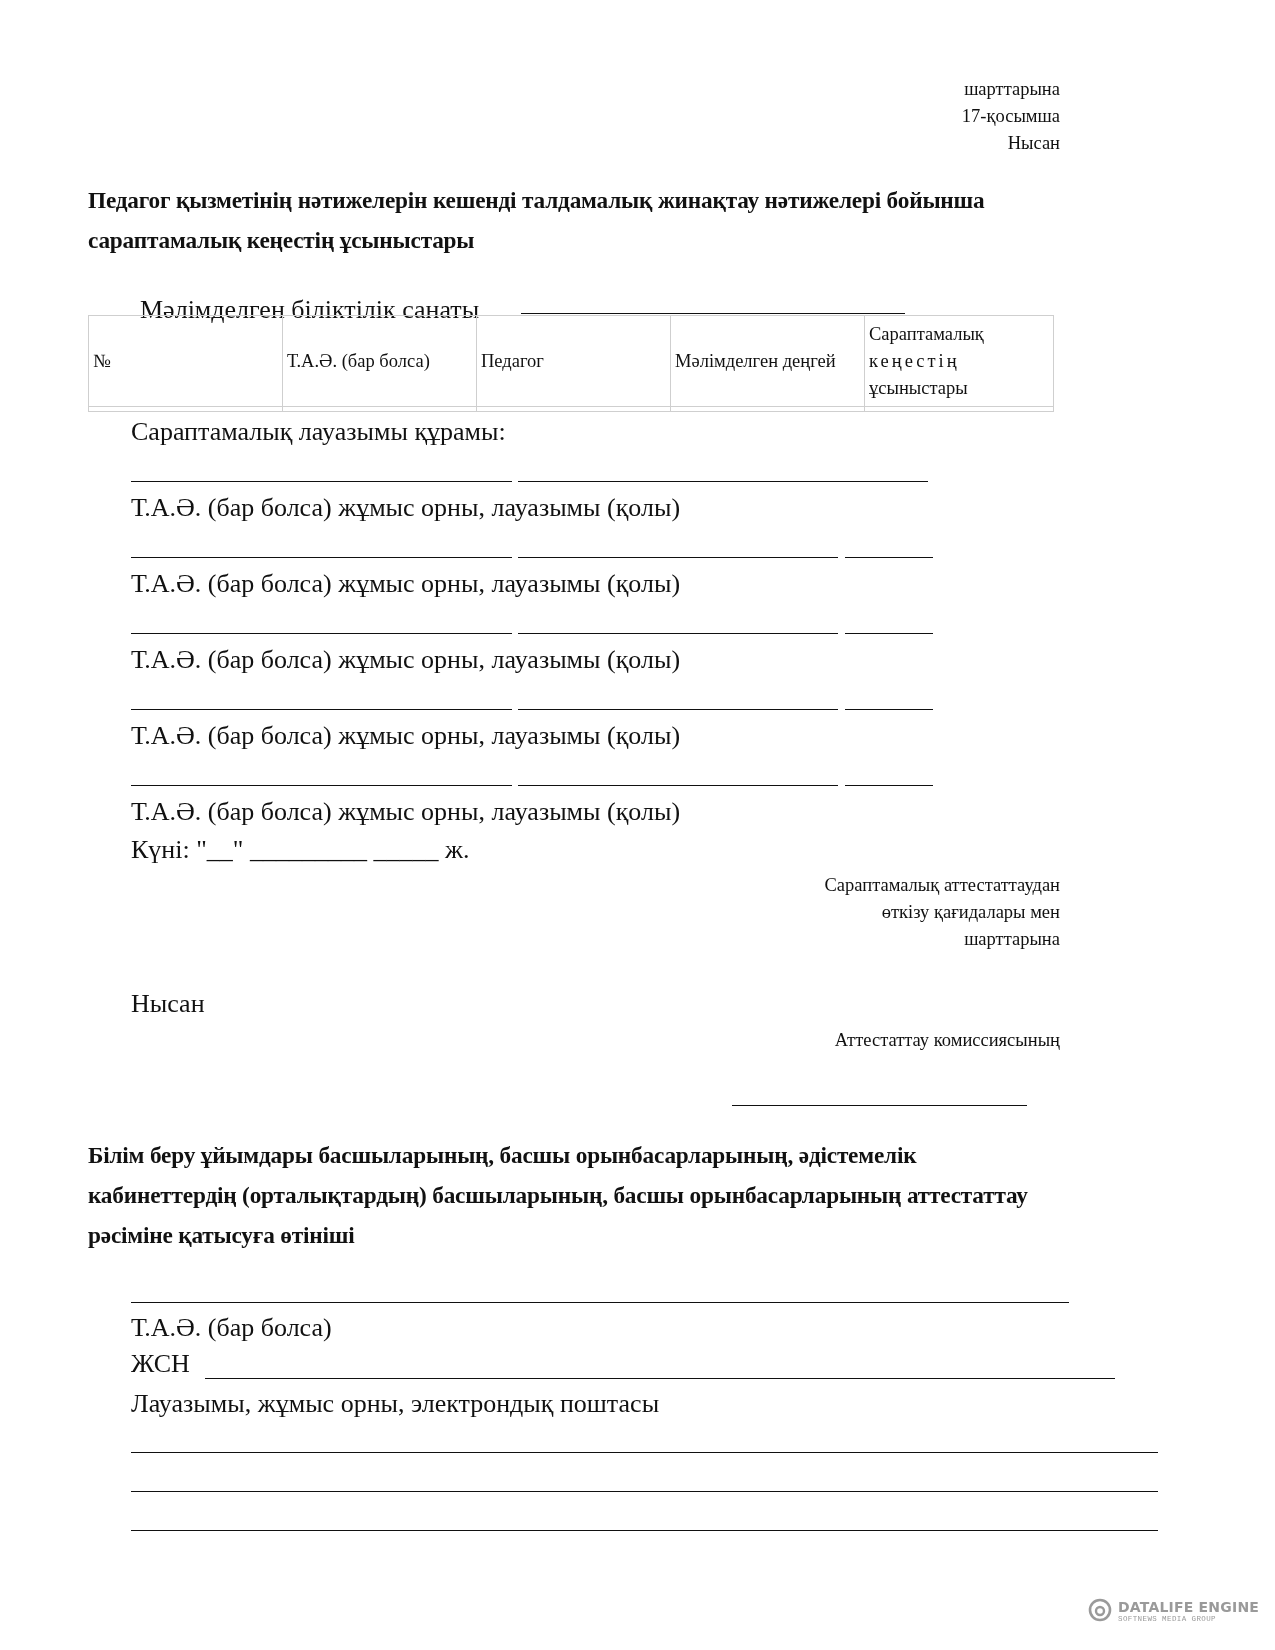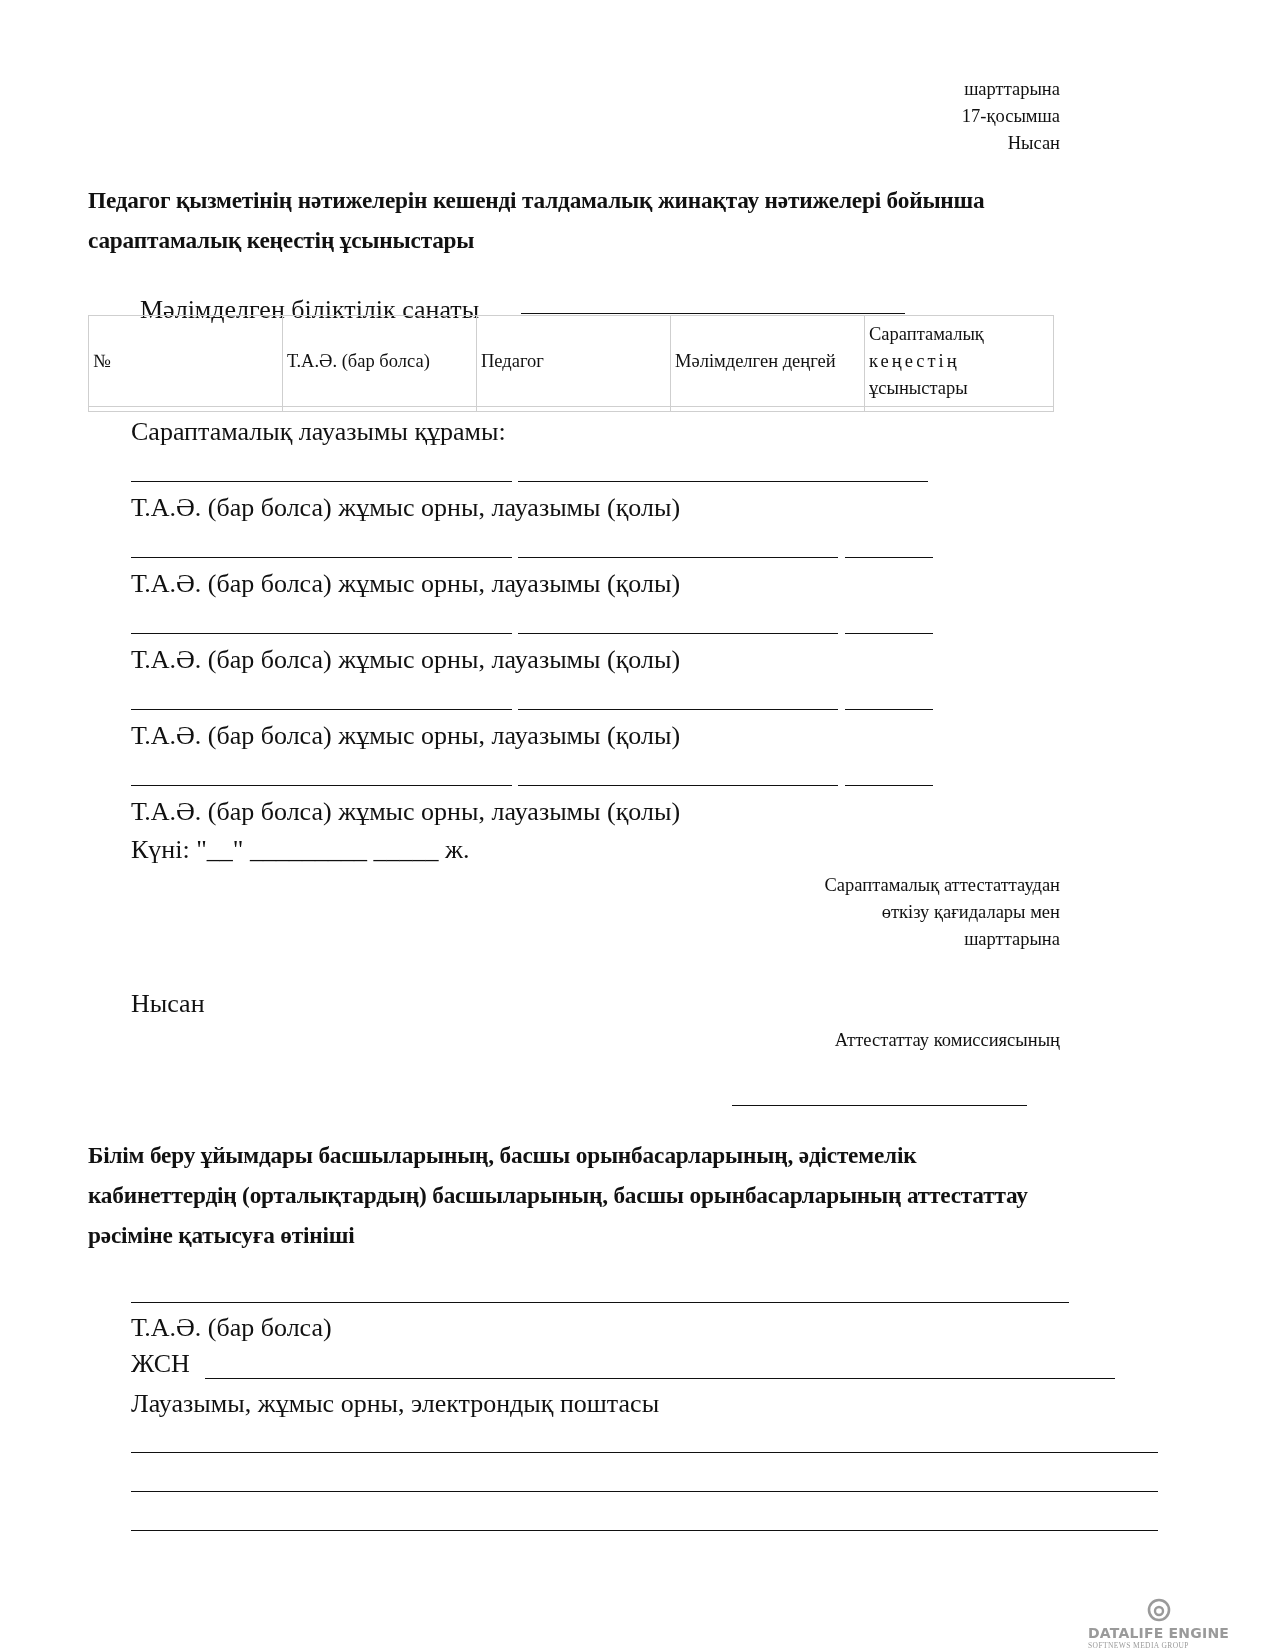--- a/index.html
+++ b/index.html
@@ -19,23 +19,23 @@
     font-size: 18.5px; line-height: 27px;
   }
   table.form-table th, table.form-table td {
     border: 1px solid #cfcfcf; text-align: left; font-weight: normal; vertical-align: middle;
     padding: 2px 4px;
   }
   table.form-table th { height: 86px; }
   table.form-table td { height: 4px; padding: 0; }
   .spaced { letter-spacing: 3px; }
 
-  .watermark { position: absolute; left: 1088px; top: 1598px; display: flex; align-items: center; color: #9a9a9a; flex-direction: column; }
+  .watermark { position: absolute; left: 1088px; top: 1598px; display: flex; align-items: center; gap: 6px; color: #9a9a9a; }
   .wm-text-main { font-family: "DejaVu Sans", sans-serif; font-weight: bold; font-size: 14px; line-height: 15px; letter-spacing: 0.2px; }
-  .wm-text-sub { font-family: Liberation Serif, serif; font-size: 7.5px; line-height: 9px; letter-spacing: 0.4px; }
+  .wm-text-sub { font-family: Liberation Mono, monospace; font-size: 7.5px; line-height: 9px; letter-spacing: 0.4px; }
 </style>
 </head>
 <body>
 
 <div class="abs small center-block" style="left:700px; top:76px;">
   <div>шарттарына</div>
   <div>17-қосымша</div>
   <div>Нысан</div>
 </div>
 

